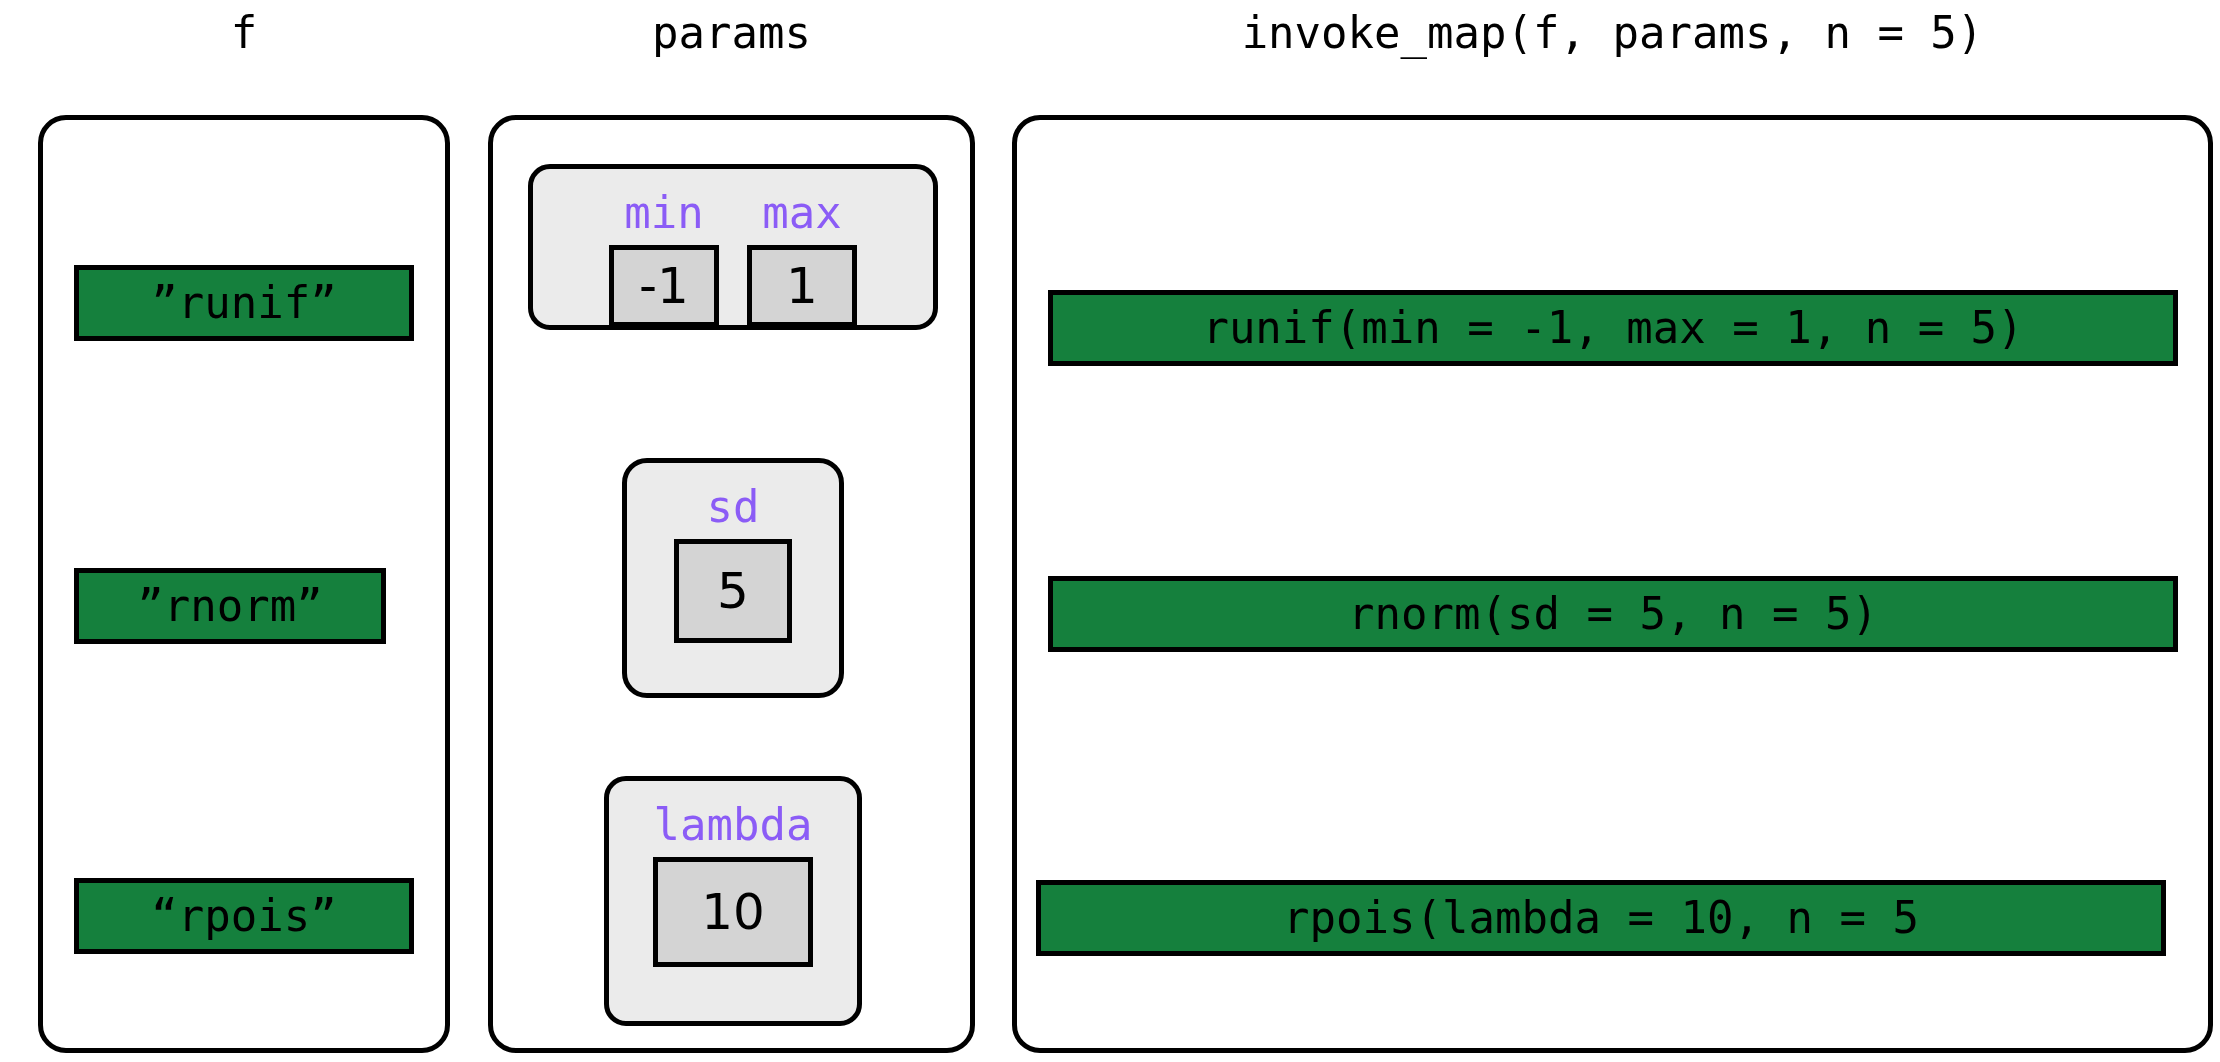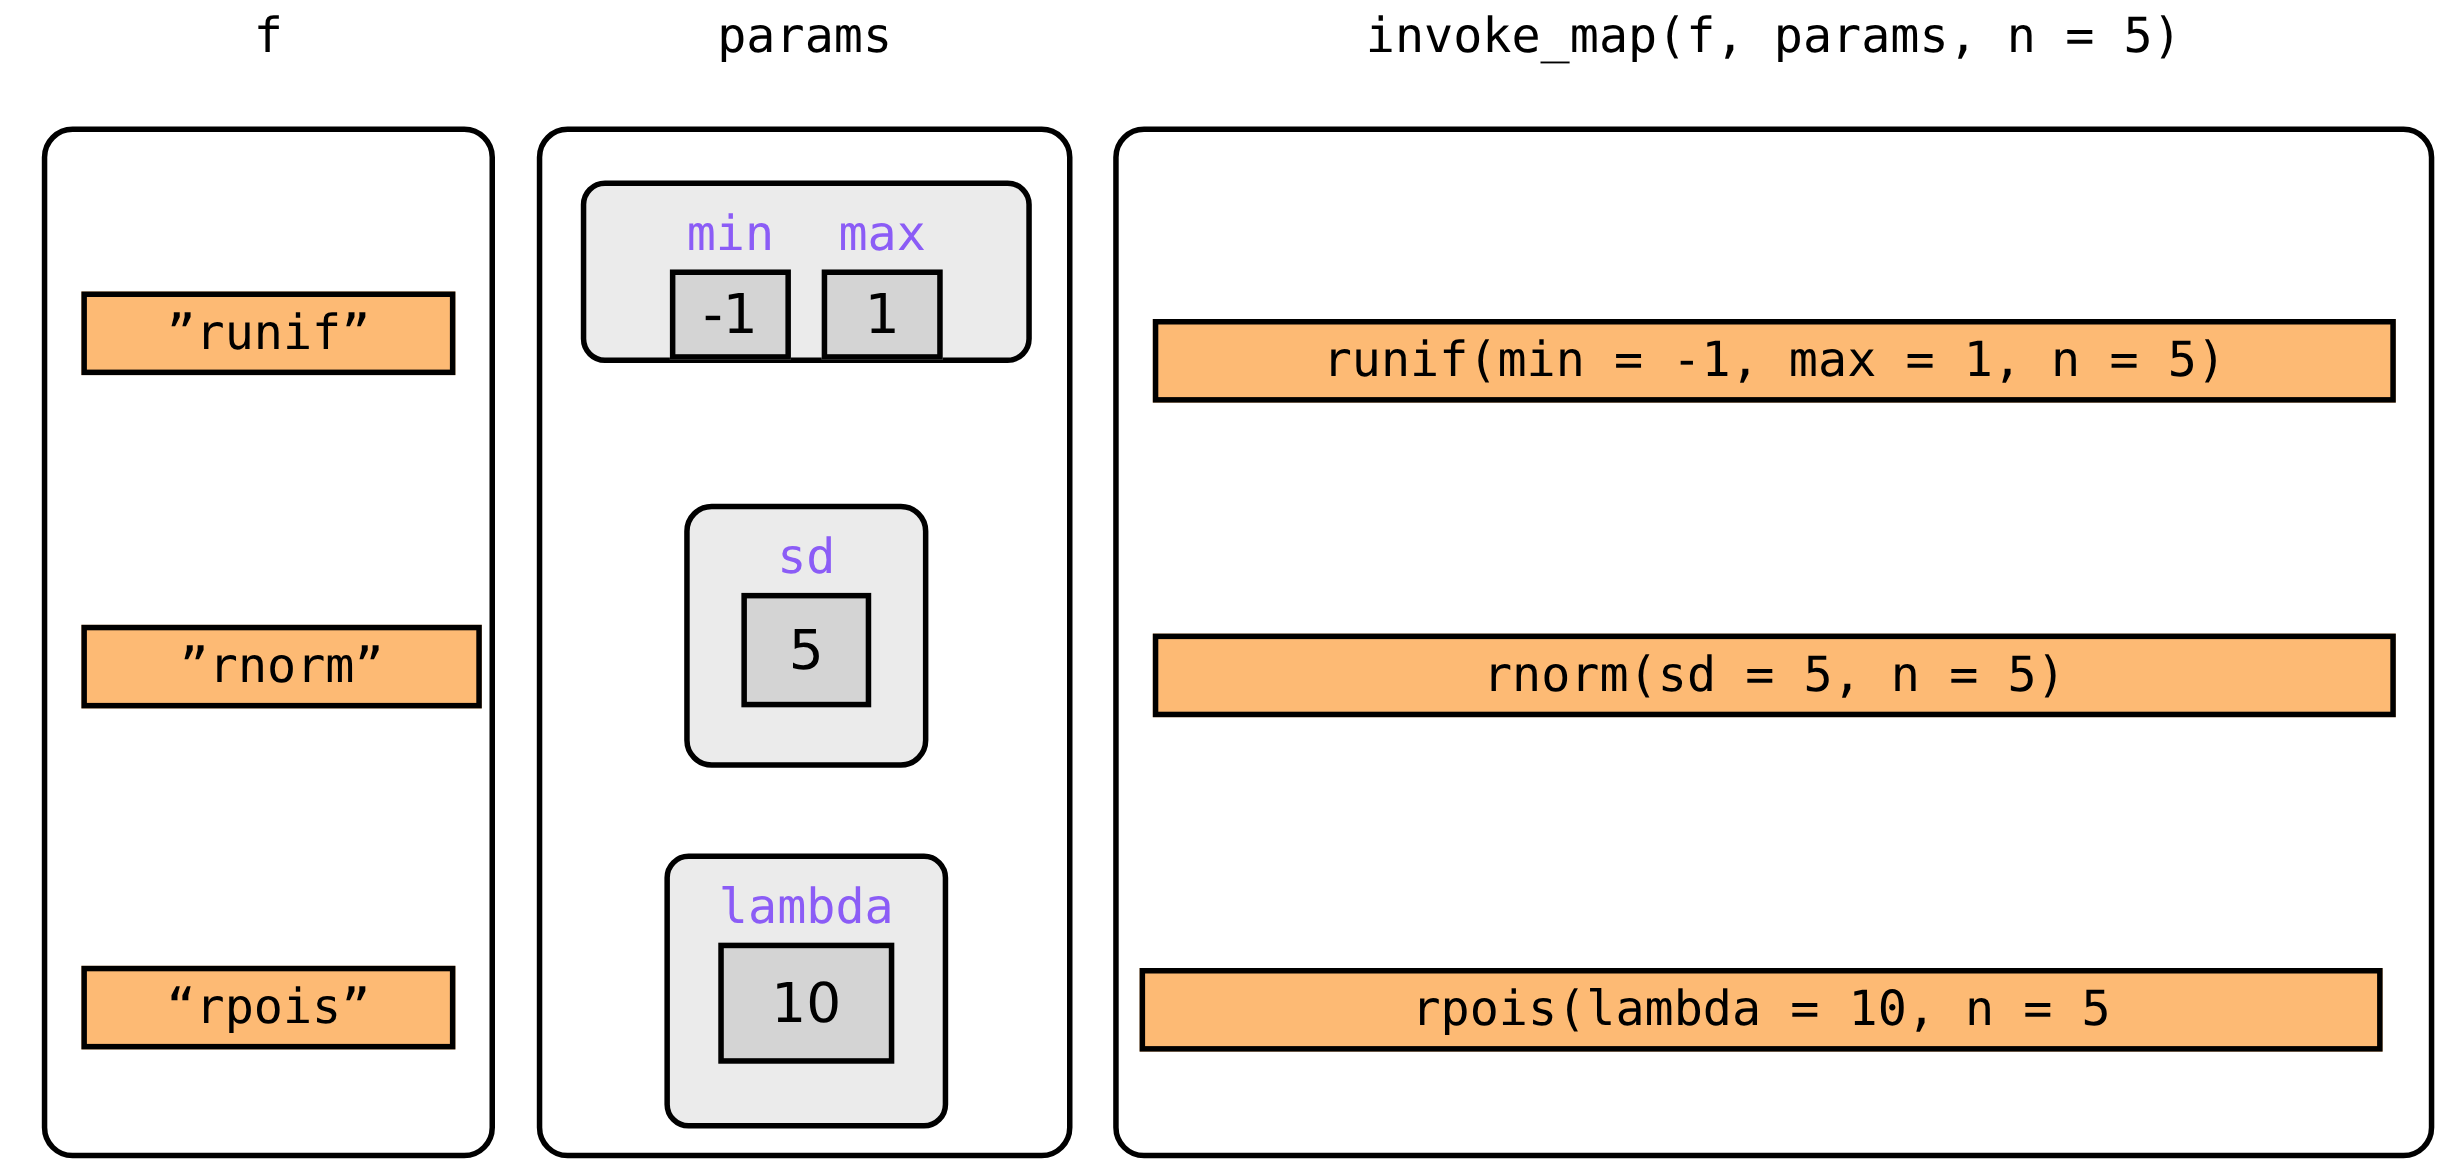--- a/index.html
+++ b/index.html
@@ -43,36 +43,36 @@
     border-radius: 28px;
     box-sizing: border-box;
   }
   #panel-f      { left: 38px;   top: 115px; width: 412px;  height: 938px; }
   #panel-params { left: 488px;  top: 115px; width: 487px;  height: 938px; }
   #panel-invoke { left: 1012px; top: 115px; width: 1201px; height: 938px; }
 
   
   .chip {
     position: absolute;
-    background: #fdba74;
+    background: #15803d;
     border: 5px solid #000000;
     box-sizing: border-box;
     display: flex;
     align-items: center;
     justify-content: center;
     font-family: "DejaVu Sans Mono", "Liberation Mono", monospace;
     font-size: 44px;
     line-height: 1;
     white-space: nowrap;
     color: #000;
   }
 
   
   #chip-runif { left: 74px; top: 265px; width: 340px; height: 76px; }
-  #chip-rnorm { left: 74px; top: 568px; width: 364px; height: 76px; }
+  #chip-rnorm { left: 74px; top: 568px; width: 312px; height: 76px; }
   #chip-rpois { left: 74px; top: 878px; width: 340px; height: 76px; }
 
   
   #chip-call-0 { left: 1048px; top: 255px; width: 1130px; height: 76px; margin-top: 35px; }
   #chip-call-1 { left: 1048px; top: 576px; width: 1130px; height: 76px; }
   #chip-call-2 { left: 1036px; top: 880px; width: 1130px; height: 76px; }
 
   
   .param-group {
     position: absolute;

